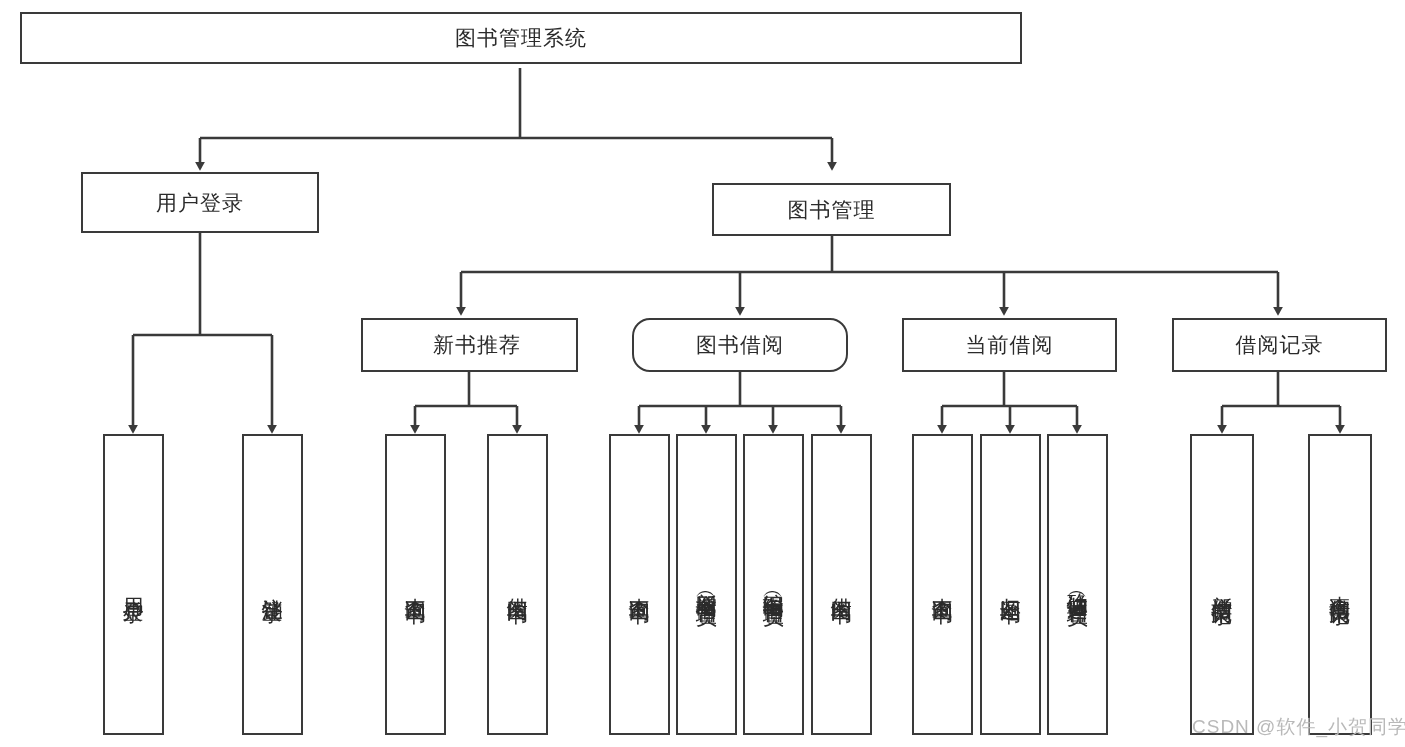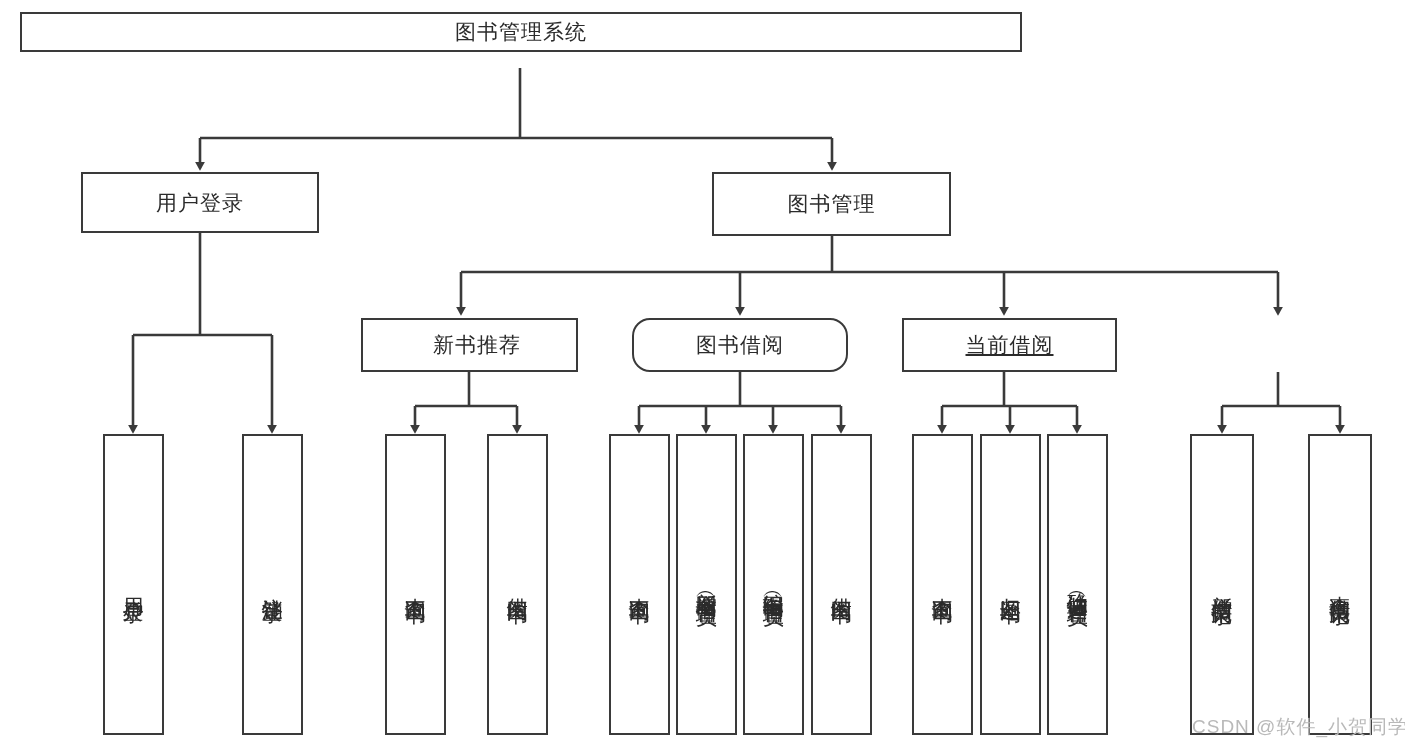--- a/index.html
+++ b/index.html
@@ -112,39 +112,42 @@
       <path d="M1010,406 L1010,428" marker-end="url(#arrow)"></path>
       <path d="M1077,406 L1077,428" marker-end="url(#arrow)"></path>
 
       <path d="M1278,372 L1278,406"></path>
       <path d="M1222,406 L1340,406"></path>
       <path d="M1222,406 L1222,428" marker-end="url(#arrow)"></path>
       <path d="M1340,406 L1340,428" marker-end="url(#arrow)"></path>
     </g>
   </svg>
 
-  <div class="node h" style="left:20px; top:12px; width:1002px; height:40px;">
+  <div class="node h" style="left:20px; top:12px; width:1002px; height:52px;">
     <span>图书管理系统</span>
   </div>
 
   <div class="node h" style="left:81px; top:172px; width:238px; height:61px;">
     <span>用户登录</span>
   </div>
-  <div class="node h" style="left:712px; top:172px; width:239px; height:64px;text-align:center;">
+  <div class="node h" style="left:712px; top:183px; width:239px; height:53px;text-align:center;">
     <span>图书管理</span>
   </div>
 
   <div class="node h" style="left:361px; top:318px; width:217px; height:54px;padding-left:15px;">
     <span>新书推荐</span>
   </div>
   <div class="node h" style="left:632px; top:318px; width:216px; height:54px;border-radius:18px;">
     <span>图书借阅</span>
   </div>
-  <div class="node h" style="left:902px; top:318px; width:215px; height:54px;text-decoration:underline;">
+  <div class="node h" style="left:902px; top:318px; width:215px; height:54px;">
     <span>当前借阅</span>
+  </div>
+  <div class="node h" style="left:1172px; top:318px; width:215px; height:54px;">
+    <span>借阅记录</span>
   </div>
 
   <div class="node v" style="left:103px; top:434px; width:61px; height:301px;">
     <span class="vtext">用户登录</span>
   </div>
   <div class="node v" style="left:242px; top:434px; width:61px; height:301px;">
     <span class="vtext">注销登录</span>
   </div>
 
   <div class="node v" style="left:385px; top:434px; width:61px; height:301px;">

